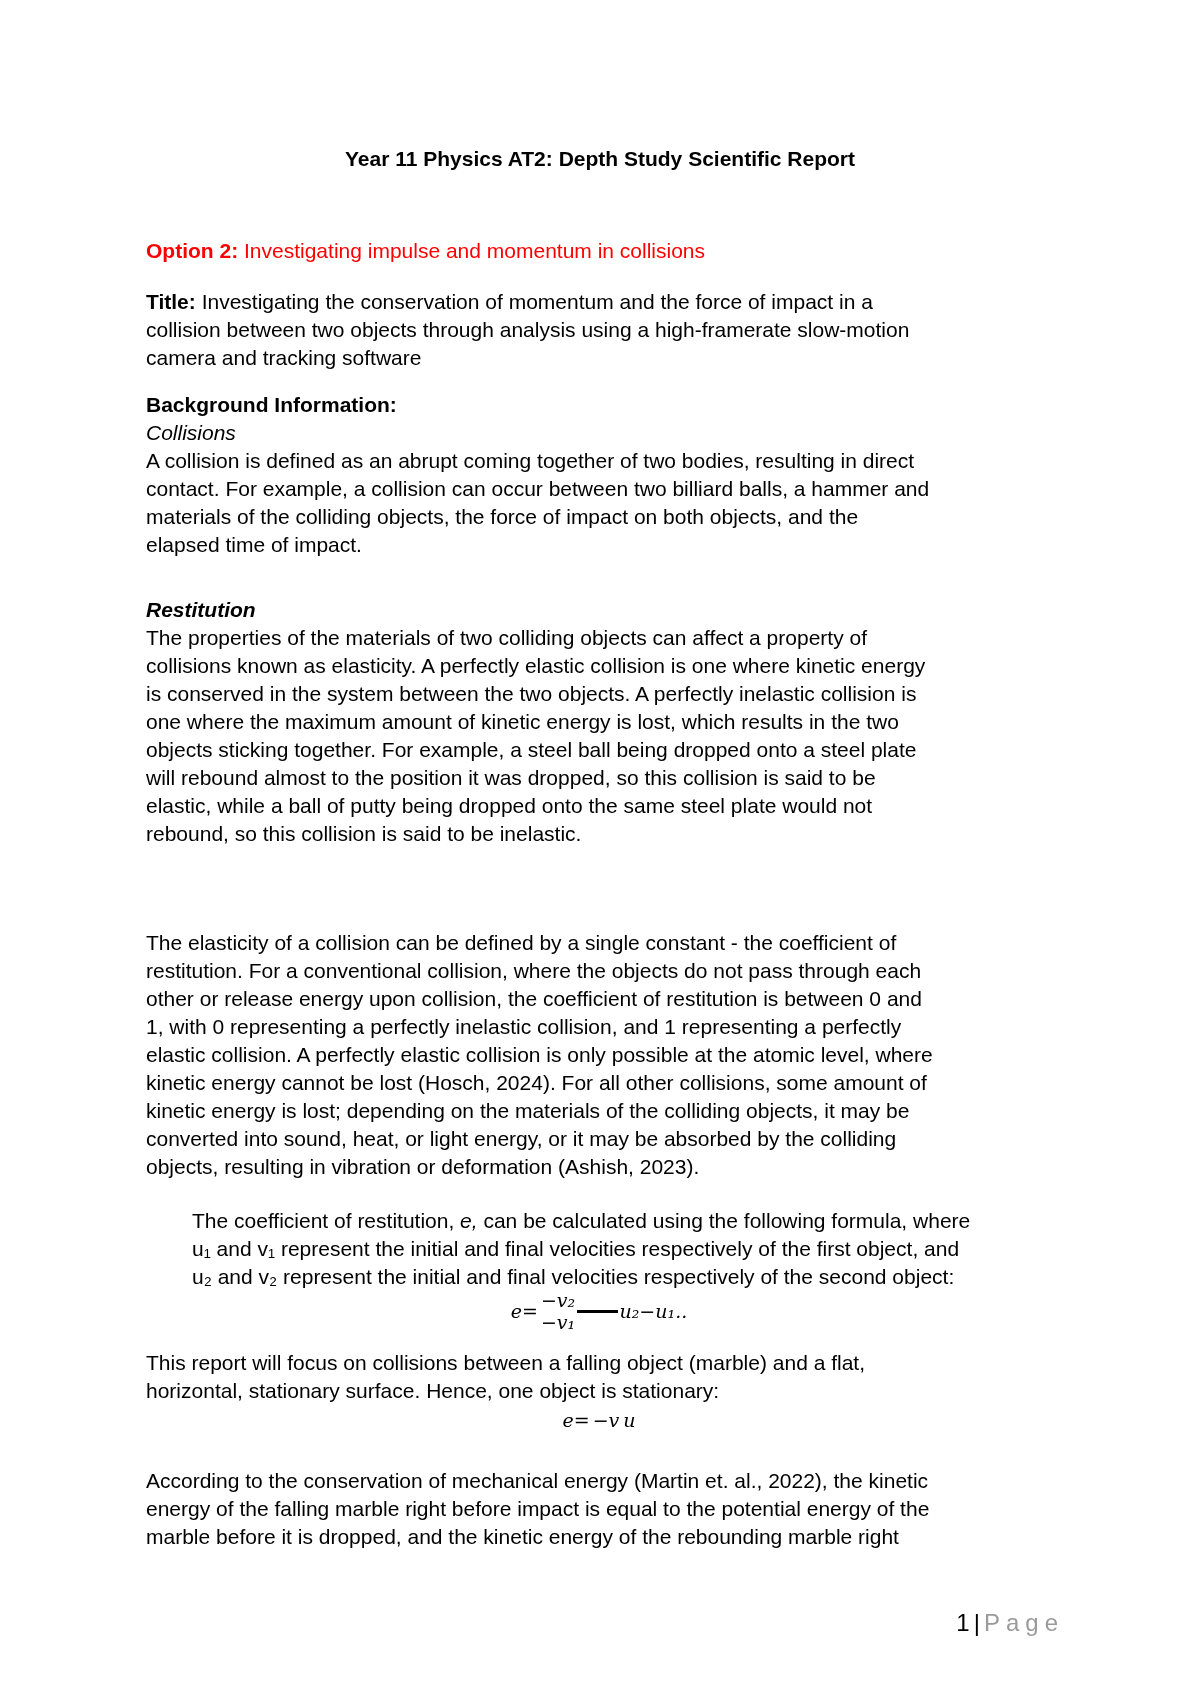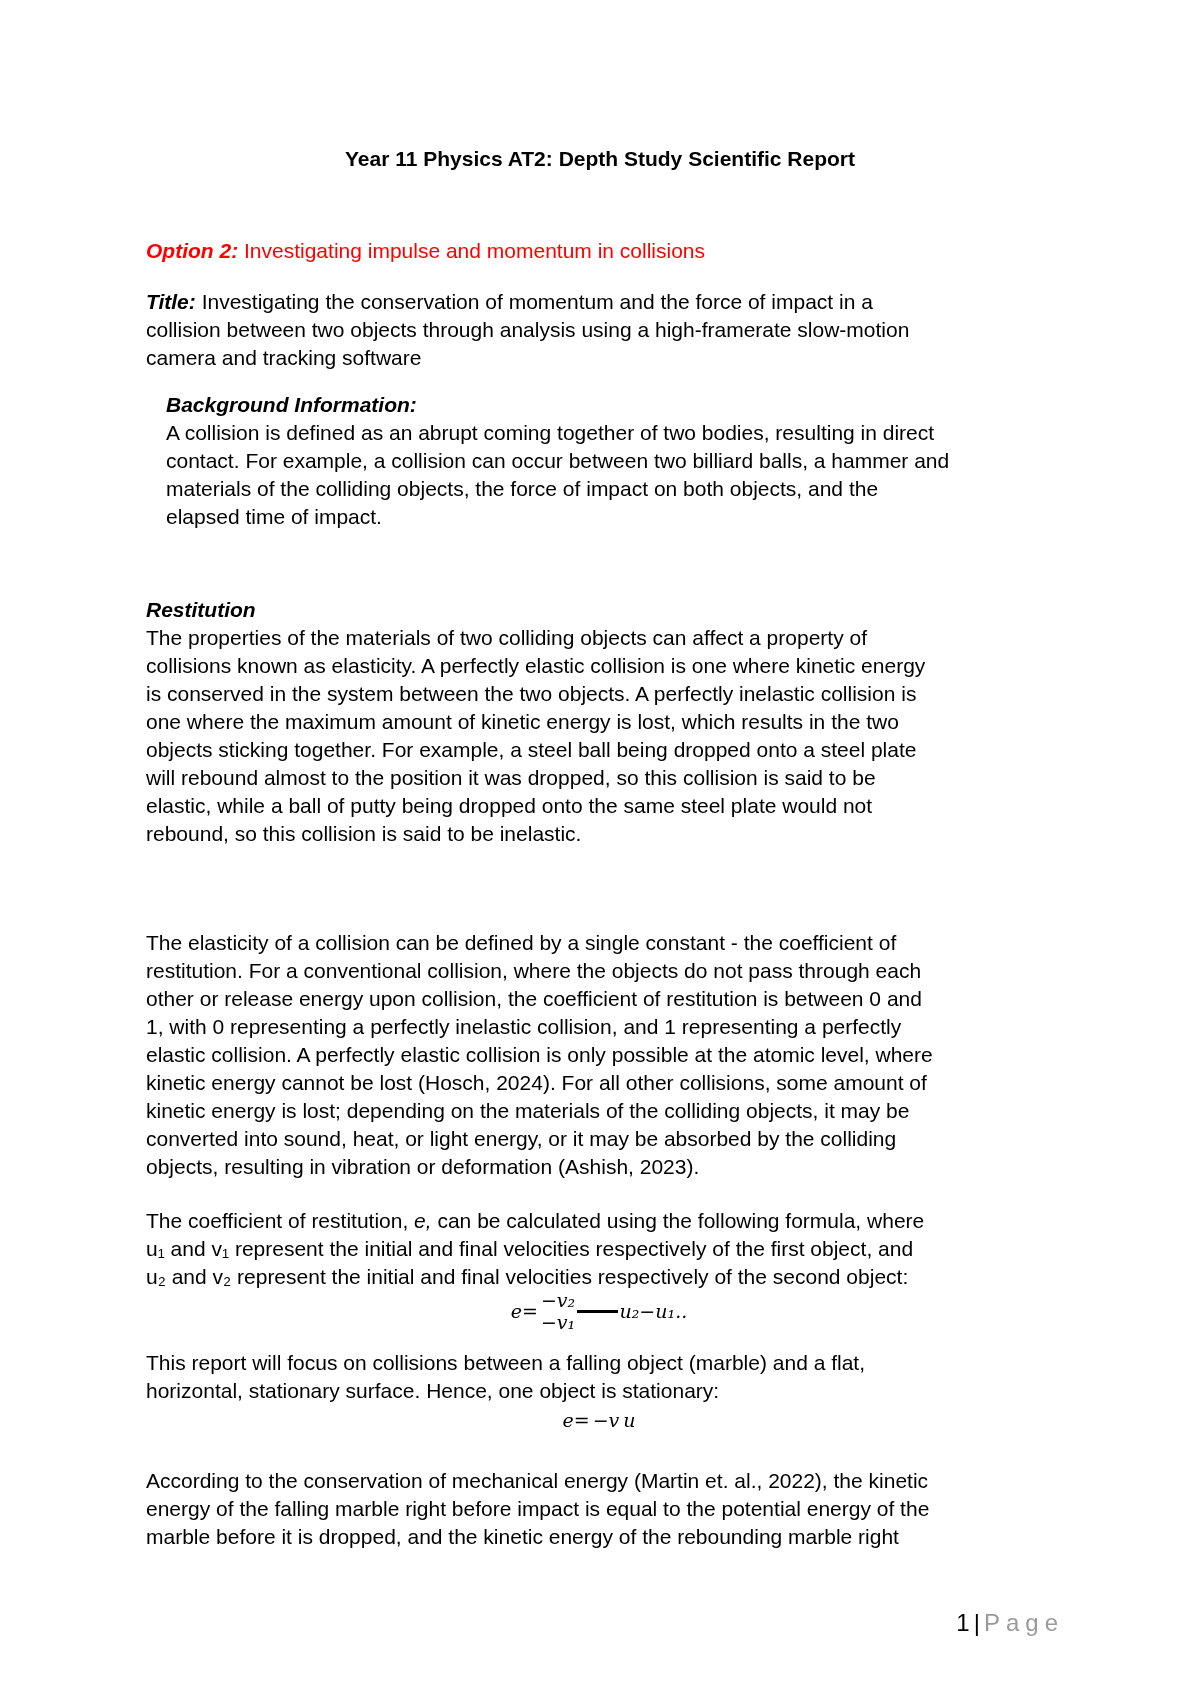--- a/index.html
+++ b/index.html
@@ -4,21 +4,21 @@
 <style>
   html, body { margin: 0; padding: 0; background: #ffffff; }
   body { width: 1200px; height: 1696px; position: relative; overflow: hidden;
          font-family: "Liberation Sans", sans-serif; color: #000; }
   .page { position: absolute; left: 0; top: 0; width: 1200px; height: 1696px; background: #fff; border-radius: 19px; }
   .doc-title { position: absolute; left: 0; width: 1200px; top: 146px; text-align: center;
                font-weight: bold; font-size: 21px; line-height: 26px; }
   .body-text { position: absolute; left: 146px; width: 920px; font-size: 21px; line-height: 28px; }
   .line { white-space: nowrap; display: block; height: 28px; }
   .red { color: #ff0000; }
-  .bold { font-weight: bold; font-style: italic; }
+  .bold { font-weight: bold; }
   .italic { font-style: italic; }
   .formula { position: absolute; left: 0; width: 1200px; text-align: center;
              font-family: "DejaVu Serif", serif; font-style: italic; font-size: 19px; }
   .frac { display: inline-flex; flex-direction: row; align-items: center; vertical-align: middle; }
   .frac .num, .frac .den { line-height: 22px; padding: 0 2px; }
   .frac .bar { height: 3px; background: #000; width: 100%; }
   .eq-lhs { vertical-align: middle; margin-right: 1px; }
   .footer { position: absolute; top: 1610px; right: 136px; font-size: 24px; line-height: 26px; }
   .footer .pipe { color: #000; margin: 0 4px; }
   .footer .pg { color: #9a9a9a; letter-spacing: 6px; }
@@ -35,22 +35,23 @@
       <span class="bold">Option 2:</span><span> Investigating impulse and momentum in collisions</span>
     </span>
   </div>
 
   <div class="body-text" style="top:288px;">
     <span class="line"><span class="bold">Title:</span><span> Investigating the conservation of momentum and the force of impact in a</span></span>
     <span class="line">collision between two objects through analysis using a high-framerate slow-motion</span>
     <span class="line">camera and tracking software</span>
   </div>
 
-  <div class="body-text" style="top:391px;margin-left:20px;">
+  <div class="body-text" style="top:391px;">
     <span class="line bold">Background Information:</span>
+    <span class="line italic">Collisions</span>
     <span class="line">A collision is defined as an abrupt coming together of two bodies, resulting in direct</span>
     <span class="line">contact. For example, a collision can occur between two billiard balls, a hammer and</span>
     <span class="line">materials of the colliding objects, the force of impact on both objects, and the</span>
     <span class="line">elapsed time of impact.</span>
   </div>
 
   <div class="body-text" style="top:596px;">
     <span class="line bold italic">Restitution</span>
     <span class="line">The properties of the materials of two colliding objects can affect a property of</span>
     <span class="line">collisions known as elasticity. A perfectly elastic collision is one where kinetic energy</span>
@@ -67,21 +68,21 @@
     <span class="line">restitution. For a conventional collision, where the objects do not pass through each</span>
     <span class="line">other or release energy upon collision, the coefficient of restitution is between 0 and</span>
     <span class="line">1, with 0 representing a perfectly inelastic collision, and 1 representing a perfectly</span>
     <span class="line">elastic collision. A perfectly elastic collision is only possible at the atomic level, where</span>
     <span class="line">kinetic energy cannot be lost (Hosch, 2024). For all other collisions, some amount of</span>
     <span class="line">kinetic energy is lost; depending on the materials of the colliding objects, it may be</span>
     <span class="line">converted into sound, heat, or light energy, or it may be absorbed by the colliding</span>
     <span class="line">objects, resulting in vibration or deformation (Ashish, 2023).</span>
   </div>
 
-  <div class="body-text" style="top:1207px;">
+  <div class="body-text" style="top:1207px;margin-left:46px;">
     <span class="line"><span>The coefficient of restitution, </span><span class="italic">e,</span><span> can be calculated using the following formula, where</span></span>
     <span class="line">u₁ and v₁ represent the initial and final velocities respectively of the first object, and</span>
     <span class="line">u₂ and v₂ represent the initial and final velocities respectively of the second object:</span>
   </div>
 
   <div class="formula" style="top:1289px;">
     <span class="eq-lhs">e=</span><span class="frac">
       <span class="num">−v₂ −v₁</span>
       <span class="bar"></span>
       <span class="den">u₂−u₁..</span>

